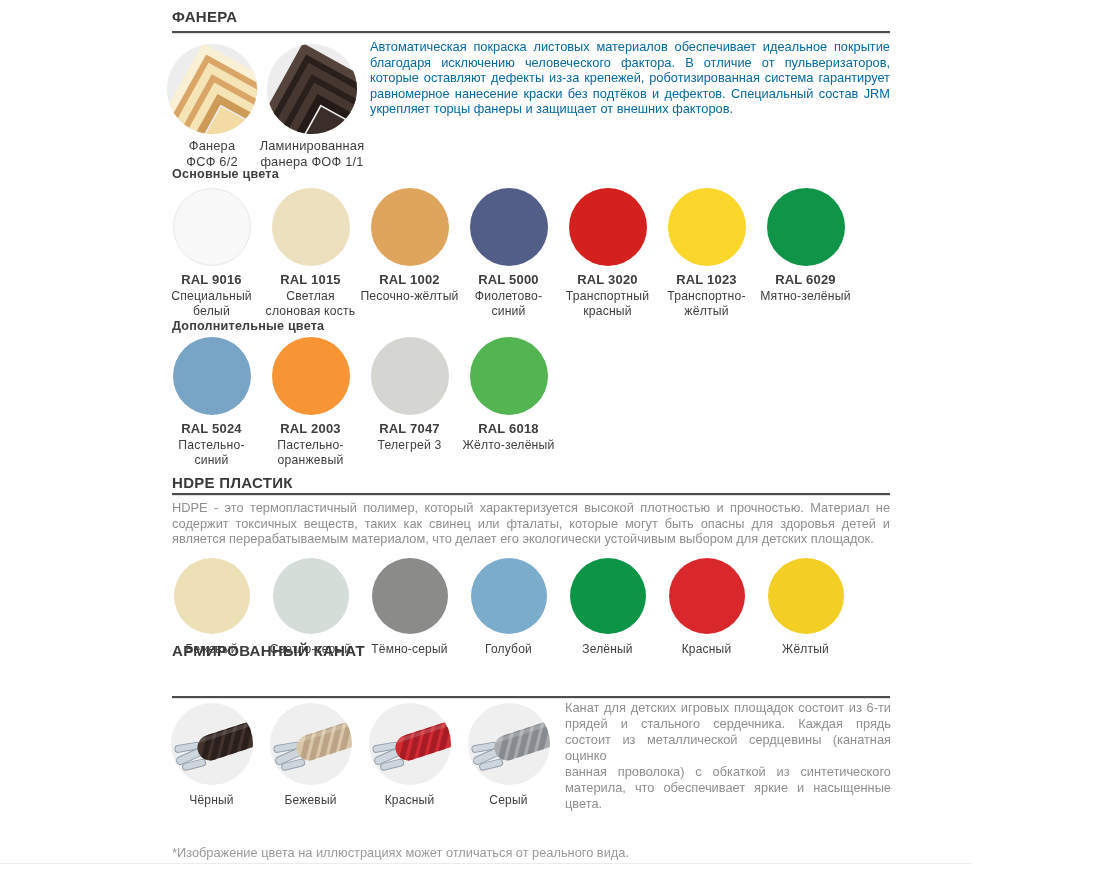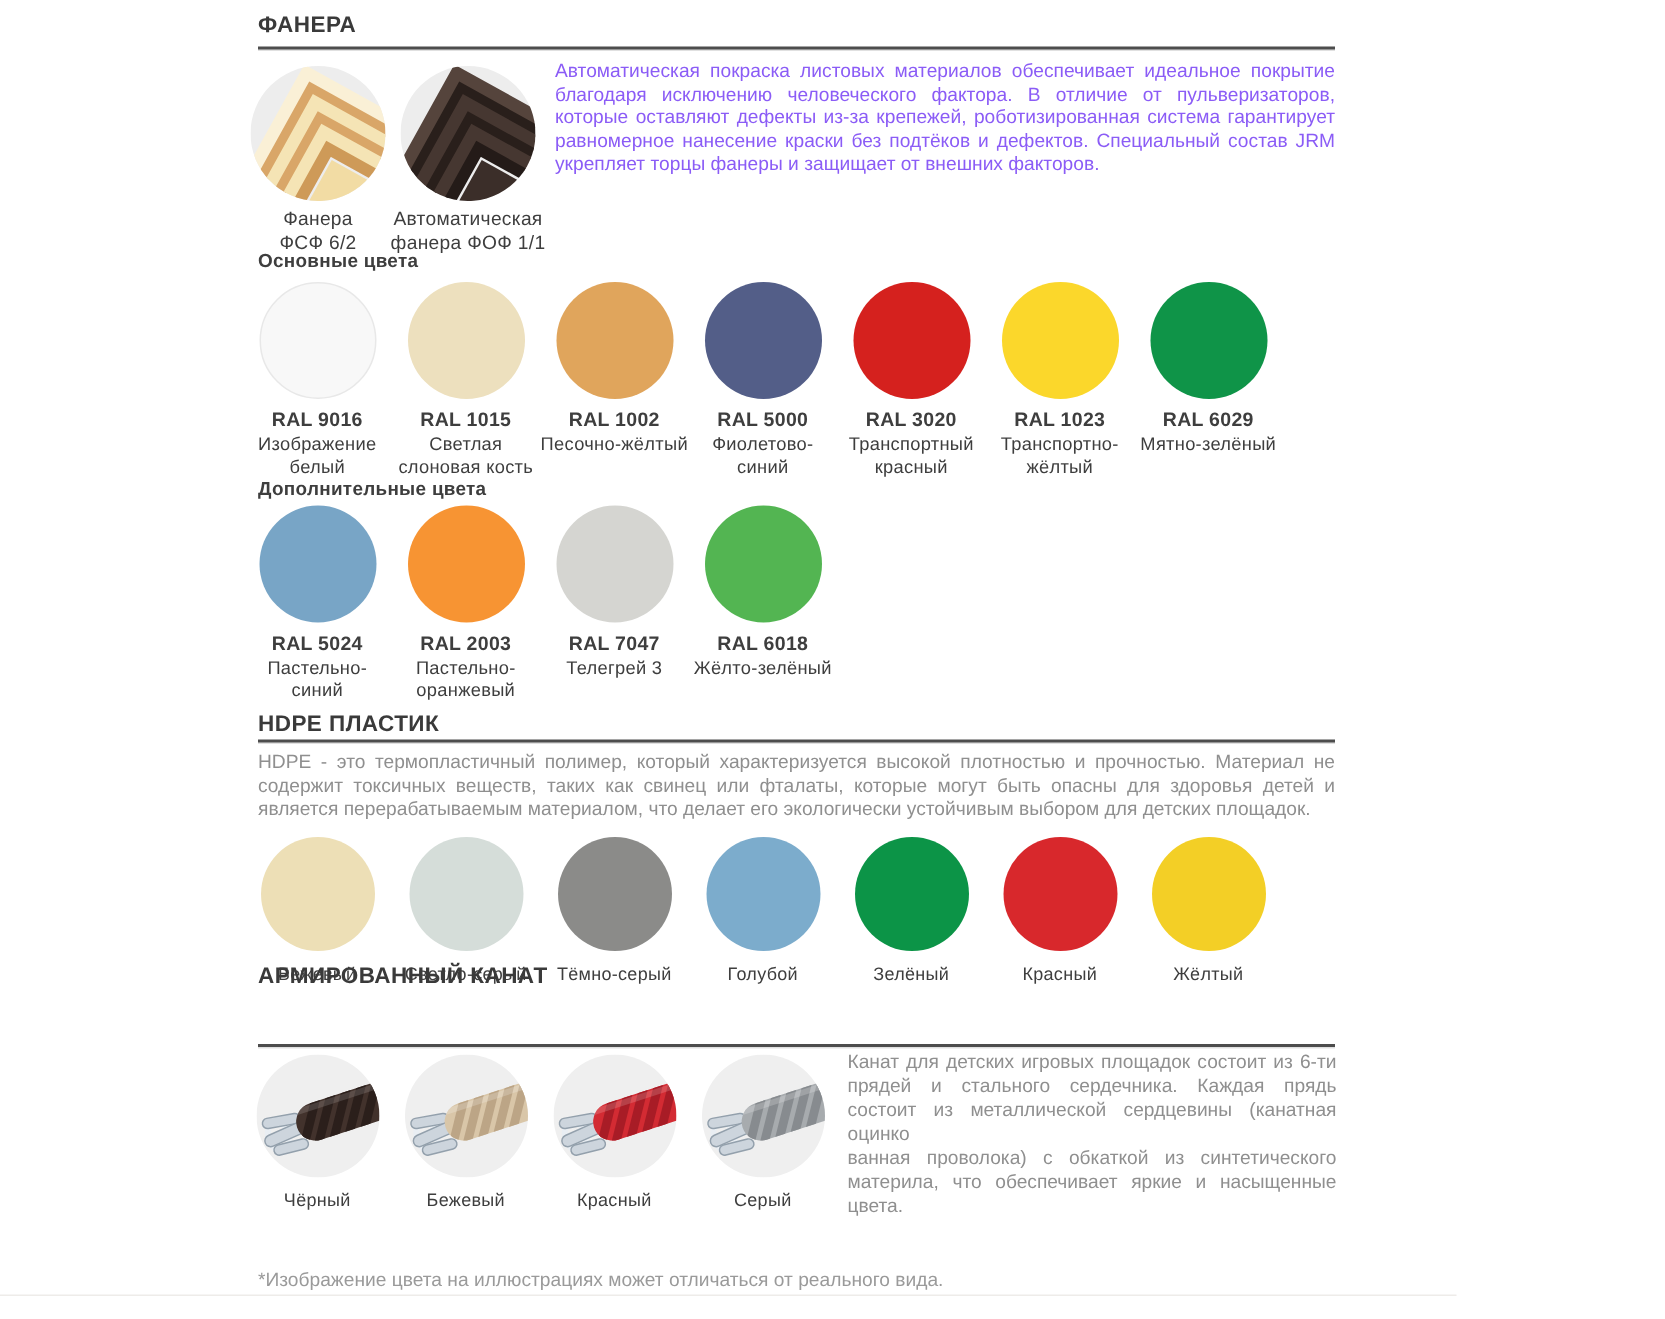--- a/index.html
+++ b/index.html
@@ -9,21 +9,21 @@
   }
   .section-title{
     position:absolute;left:172px;font-size:15px;font-weight:bold;color:#3a3a3a;
     letter-spacing:.3px;white-space:nowrap;
   }
   .divider{
     position:absolute;left:172px;width:718px;height:2px;background:#4d4d4d;
     box-shadow:0 1px 0 rgba(0,0,0,.12);
   }
   .para{
-    position:absolute;font-size:12.8px;line-height:15.6px;color:#8b5cf6;
+    position:absolute;font-size:12.8px;line-height:15.6px;color:#0369a1;
     text-align:justify;margin:0;
   }
   .subhead{
     position:absolute;left:172px;font-size:12.6px;font-weight:bold;color:#3e3e3e;
     letter-spacing:.2px;
   }
   .row{position:absolute;left:162px;display:flex;}
   .cell{width:99px;display:flex;flex-direction:column;align-items:center;text-align:center;}
   .circle78{width:78px;height:78px;border-radius:50%;flex:0 0 auto;}
   .circle76{width:76px;height:76px;border-radius:50%;flex:0 0 auto;}
@@ -82,34 +82,34 @@
         <path d="M 50 66 L -40 156 L 140 156 Z" fill="#3B2E29"></path>
         <path d="M -30 86 L 50 6  L 130 86" fill="none" stroke="#55443C" stroke-width="11"></path>
         <path d="M -30 96 L 50 16 L 130 96" fill="none" stroke="#291F1B" stroke-width="8"></path>
         <path d="M -30 107 L 50 27 L 130 107" fill="none" stroke="#463731" stroke-width="11"></path>
         <path d="M -30 117 L 50 37 L 130 117" fill="none" stroke="#291F1B" stroke-width="8"></path>
         <path d="M -30 128 L 50 48 L 130 128" fill="none" stroke="#463731" stroke-width="11"></path>
         <path d="M -30 138 L 50 58 L 130 138" fill="none" stroke="#241B18" stroke-width="8"></path>
       </g>
     </svg>
     <div class="mat-label">
-      <span>Автоматическая</span><br>
+      <span>Ламинированная</span><br>
       <span>фанера ФОФ 1/1</span>
     </div>
   </div>
 
   <p class="para" style="left:370px;top:39px;width:520px;">Автоматическая покраска листовых материалов обеспечивает идеальное покрытие благодаря исключению человеческого фактора. В отличие от пульверизаторов, которые оставляют дефекты из-за крепежей, роботизированная система гарантирует равномерное нанесение краски без подтёков и дефектов. Специальный состав JRM укрепляет торцы фанеры и защищает от внешних факторов.</p>
 
   <div class="subhead" style="top:167px;">Основные цвета</div>
 
   <div class="row" style="top:188px;">
     <div class="cell">
       <div class="circle78 ring" style="background-color: rgb(248, 248, 248);"></div>
       <div class="swatch-code">RAL 9016</div>
-      <div class="swatch-name">Изображение белый</div>
+      <div class="swatch-name">Специальный белый</div>
     </div>
     <div class="cell">
       <div class="circle78" style="background-color: rgb(237, 224, 190);"></div>
       <div class="swatch-code">RAL 1015</div>
       <div class="swatch-name">Светлая слоновая кость</div>
     </div>
     <div class="cell">
       <div class="circle78" style="background-color: rgb(224, 165, 92);"></div>
       <div class="swatch-code">RAL 1002</div>
       <div class="swatch-name">Песочно-жёлтый</div>

